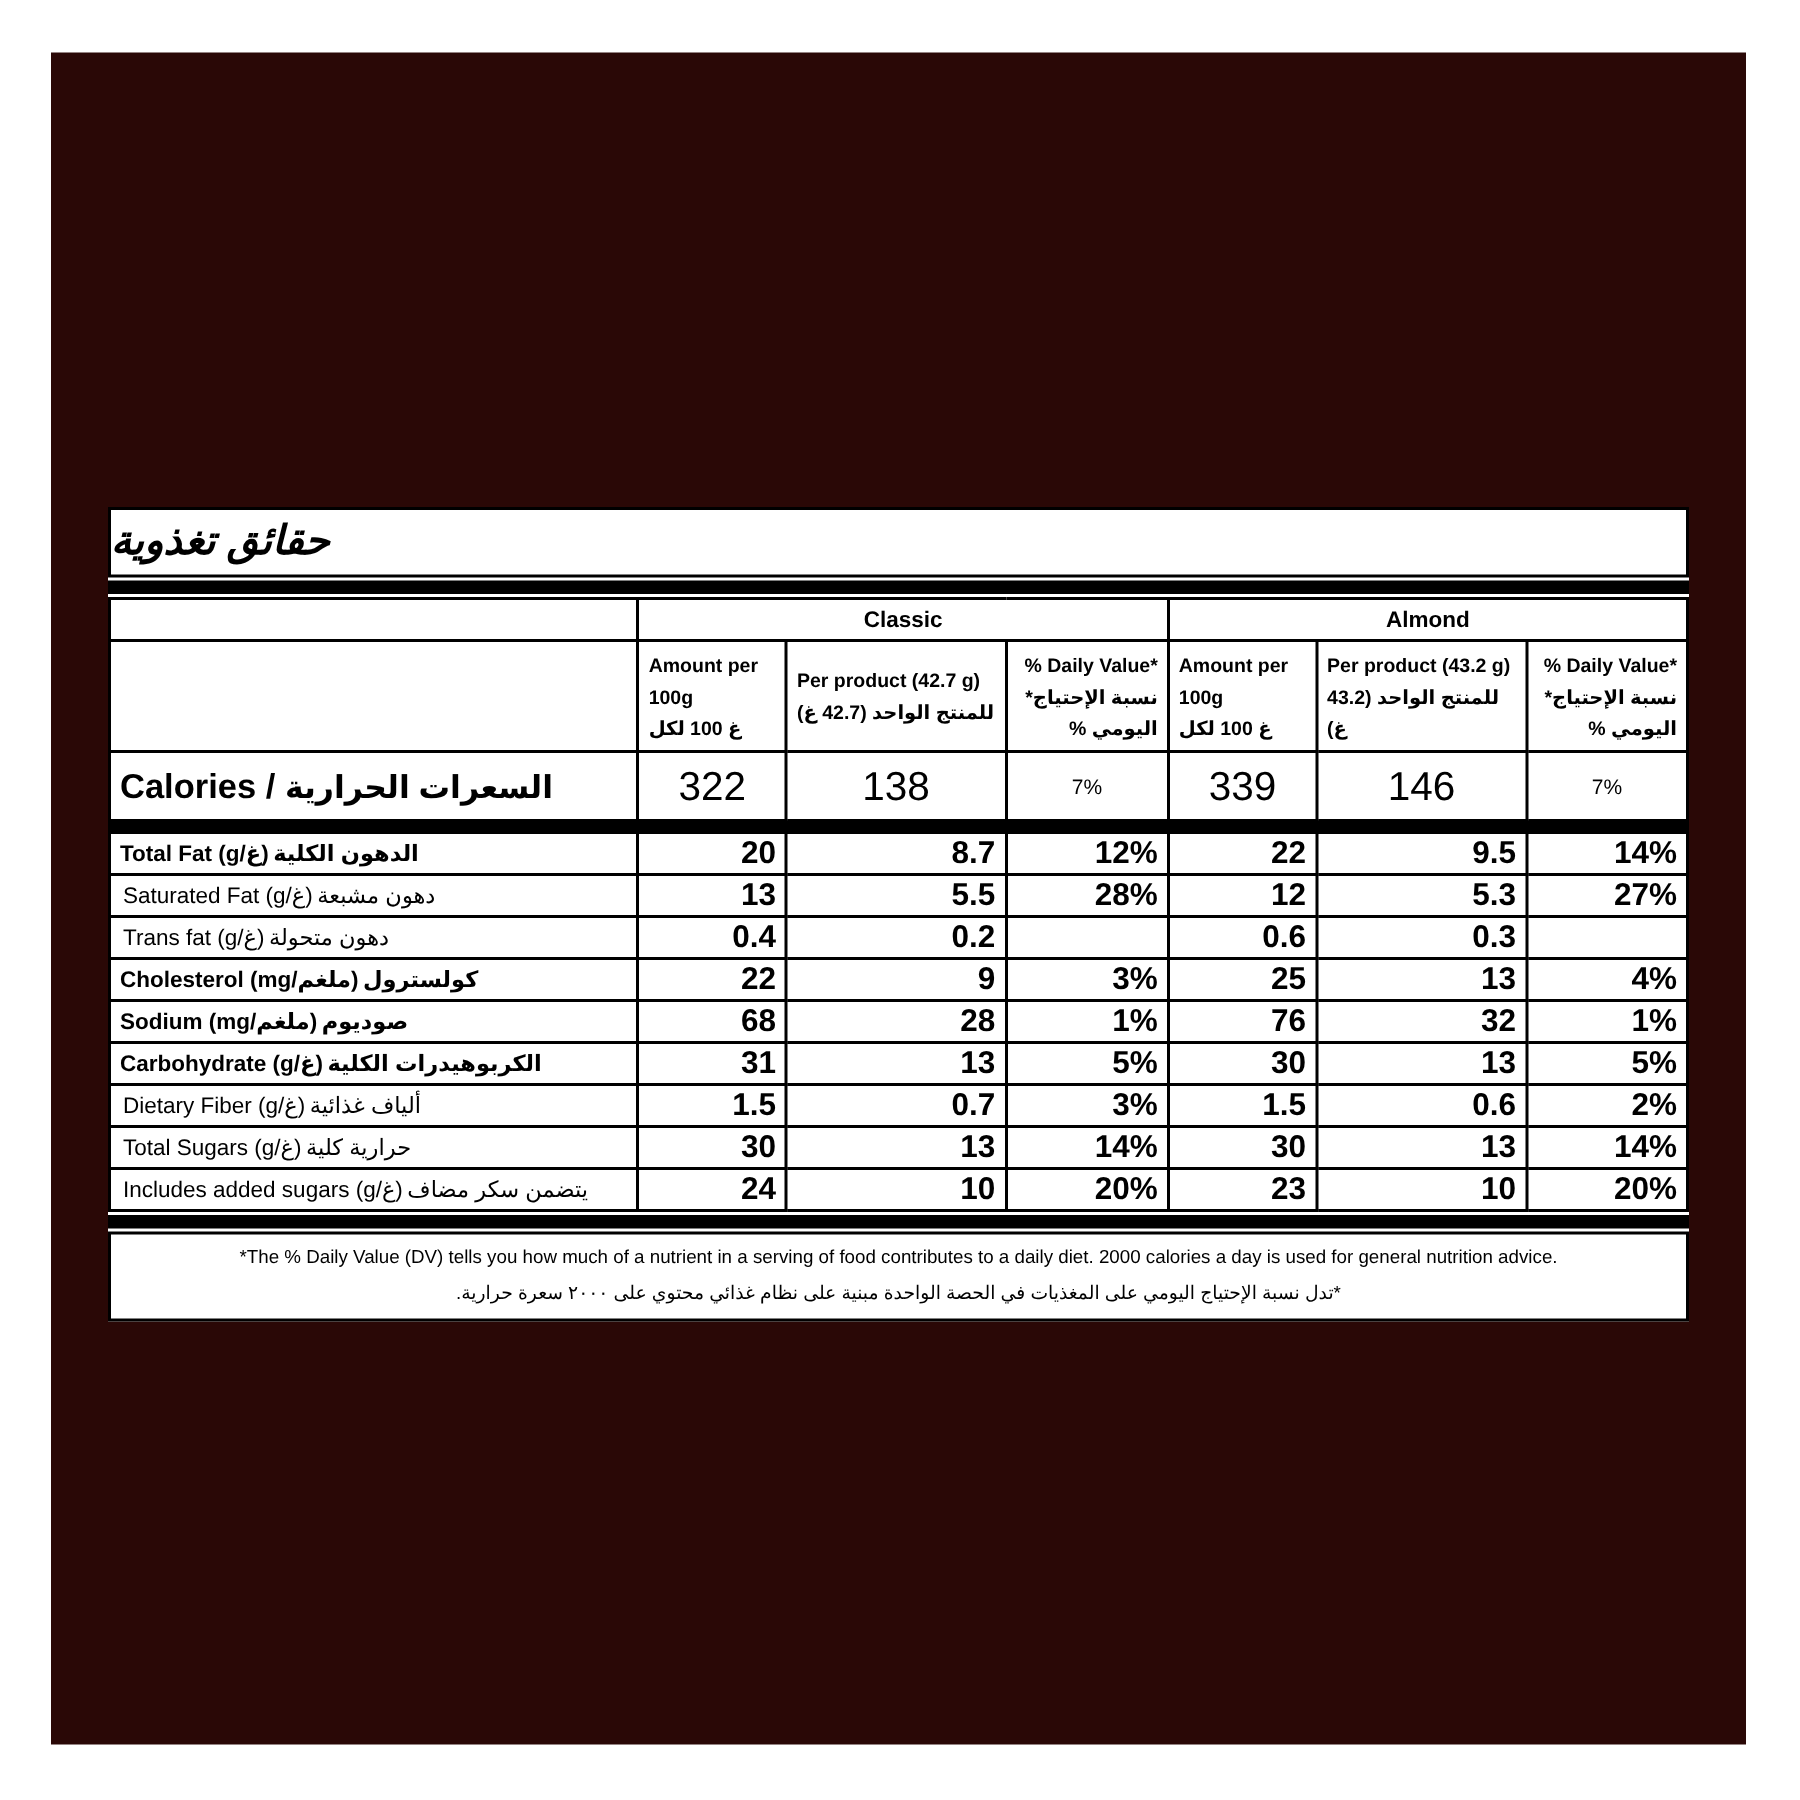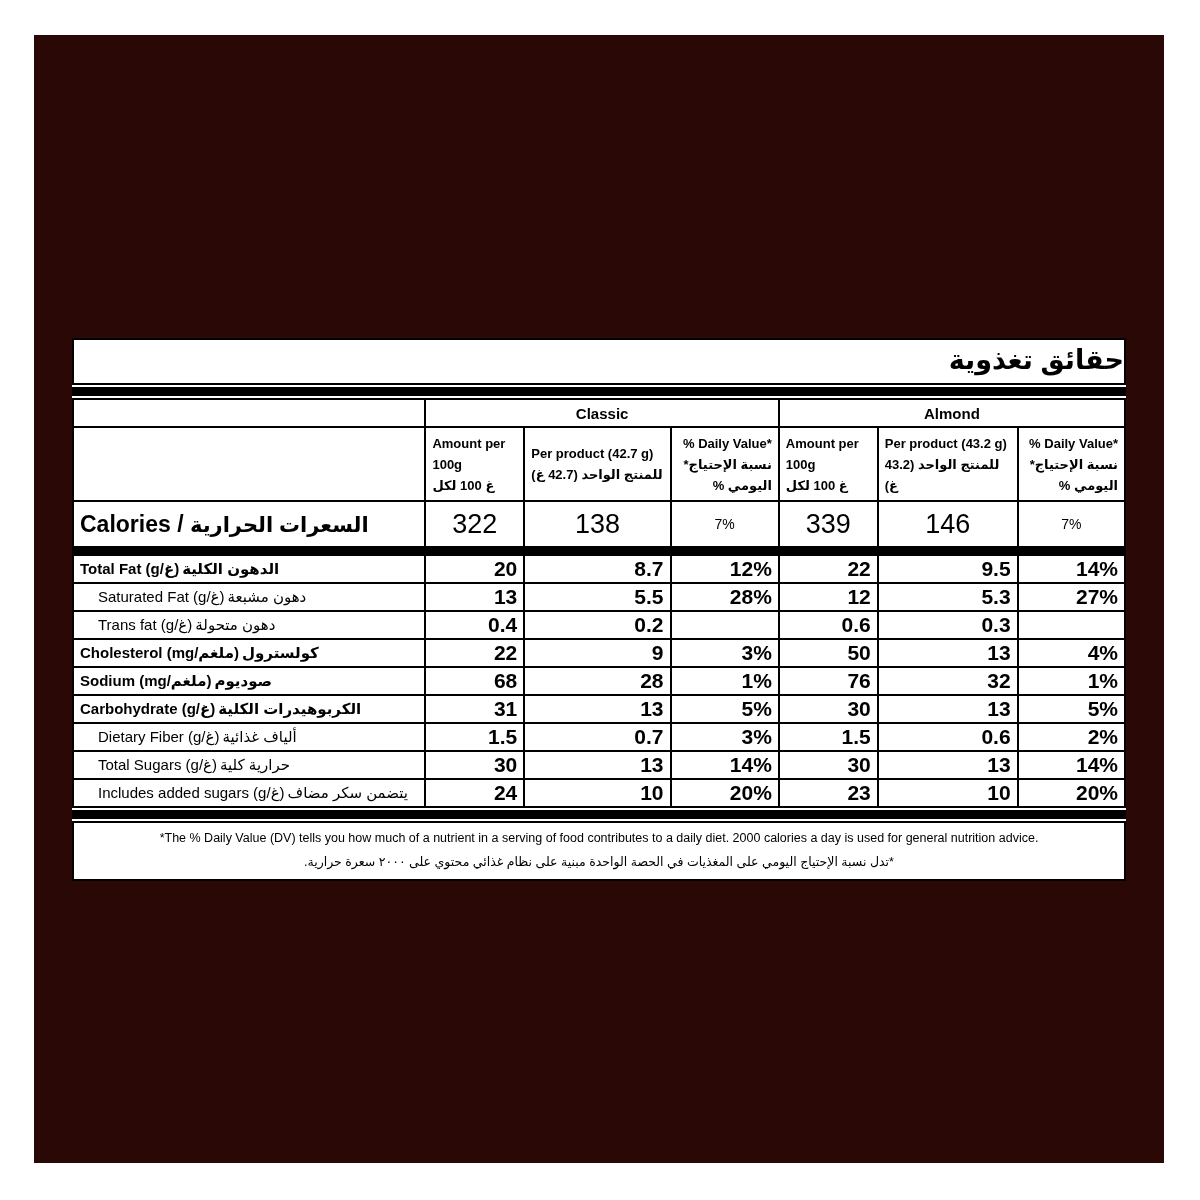--- a/index.html
+++ b/index.html
@@ -2,40 +2,40 @@
 <html><head>
 <meta charset="utf-8">
 <style>
   html,body{margin:0;padding:0;}
   body{
     width:1200px;height:1200px;position:relative;background:#ffffff;
     font-family:"Liberation Sans","DejaVu Sans",sans-serif;color:#000;
   }
   .bg-frame{position:absolute;left:34px;top:35px;width:1130px;height:1128px;background:#2a0806;}
   .label{position:absolute;left:72px;top:338px;width:1054px;background:#ffffff;box-sizing:border-box;}
-  .title-box{border:2px solid #000;text-align:right;padding:4px 0 7px;}
+  .title-box{border:2px solid #000;text-align:left;padding:4px 0 7px;font-style:italic;}
   .title-ar{font-size:27px;font-weight:bold;line-height:1.2;}
   .title-en{font-size:20px;font-weight:bold;line-height:1.2;}
   .bar{height:9px;background:#000;margin:2px 0;}
   table.facts{width:100%;border-collapse:collapse;table-layout:fixed;border:2px solid #000;}
   table.facts td{border:2px solid #000;padding:1px 6px;vertical-align:middle;box-sizing:border-box;}
   td.blank-cell{border-bottom:2px solid #000;}
   tr.variant-row td{height:28px;text-align:center;font-weight:bold;font-size:15px;border-radius:13px;}
   tr.colhead-row td{height:74px;font-weight:bold;font-size:13px;line-height:1.62;vertical-align:middle;}
   tr.colhead-row td.dv-head{text-align:right;}
   tr.calories-row td{height:46px;}
   .cal-label{font-size:23px;font-weight:bold;white-space:nowrap;}
   .cal-label .ar{font-size:21px;margin-top:32px;}
   tr.calories-row td.num{font-size:27px;text-align:center;font-weight:normal;}
   tr.calories-row td.dv{font-size:14px;text-align:center;font-weight:normal;}
   tr.bar-row td{background:#000;height:8px;padding:0;border-left:none;border-right:none;}
   tr.nutrient td{height:21px;font-size:15px;}
   tr.nutrient td.num, tr.nutrient td.dv{text-align:right;font-weight:bold;font-size:21px;}
   tr.nutrient.main .row-label{font-weight:bold;}
-  tr.nutrient.sub .row-label{padding-left:24px;font-weight:normal;}
+  tr.nutrient.sub .row-label{padding-left:8px;font-weight:normal;}
   .row-label{white-space:nowrap;overflow:hidden;}
   .row-label .ar{margin-left:3px;}
   .footnote-box{border:2px solid #000;text-align:center;padding:7px 14px 9px;}
   .footnote-en{font-size:12.5px;line-height:1.3;}
   .footnote-ar{font-size:12.5px;margin-top:7px;line-height:1.3;}
 </style>
 </head>
 <body>
 
 <div class="bg-frame"></div>
@@ -142,21 +142,21 @@
       <td class="num">0.6</td>
       <td class="num">0.3</td>
       <td class="dv"></td>
     </tr>
 
     <tr class="nutrient main">
       <td class="row-label"><span dir="ltr">Cholesterol (mg/ملغم)</span><span class="ar" dir="rtl">كولسترول</span></td>
       <td class="num">22</td>
       <td class="num">9</td>
       <td class="dv">3%</td>
-      <td class="num">50</td>
+      <td class="num">25</td>
       <td class="num">13</td>
       <td class="dv">4%</td>
     </tr>
 
     <tr class="nutrient main">
       <td class="row-label"><span dir="ltr">Sodium (mg/ملغم)</span><span class="ar" dir="rtl">صوديوم</span></td>
       <td class="num">68</td>
       <td class="num">28</td>
       <td class="dv">1%</td>
       <td class="num">76</td>

